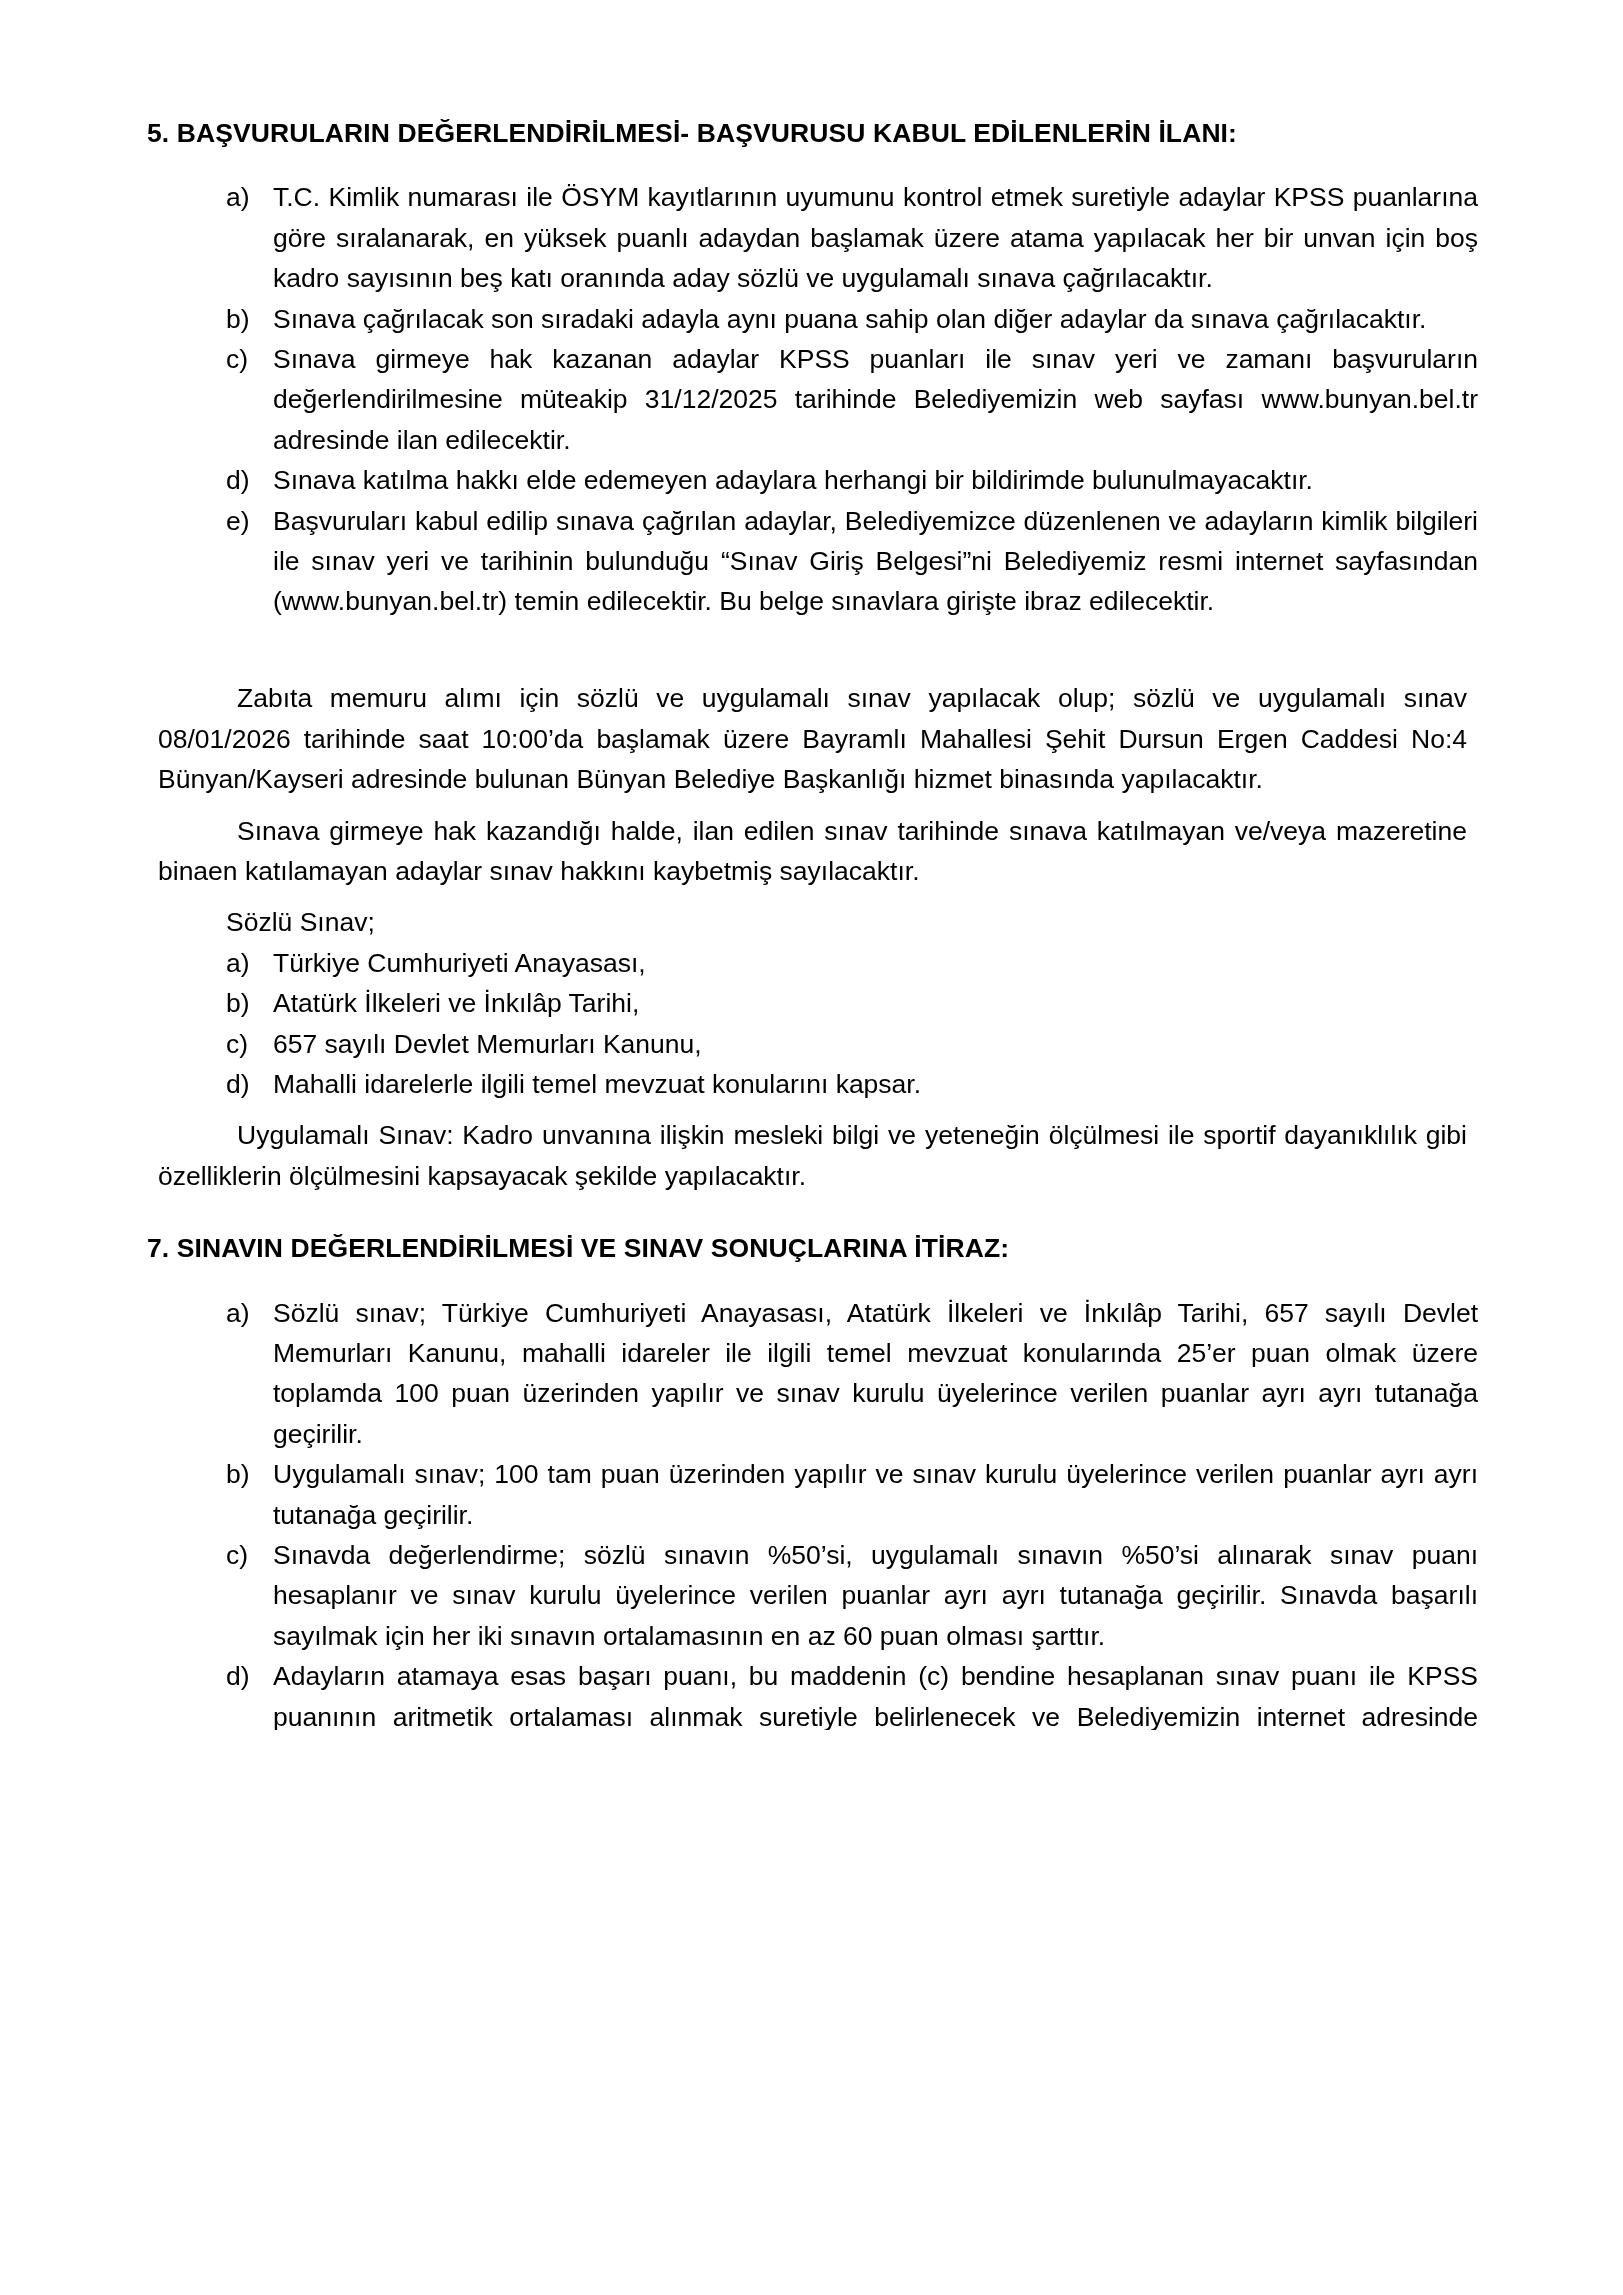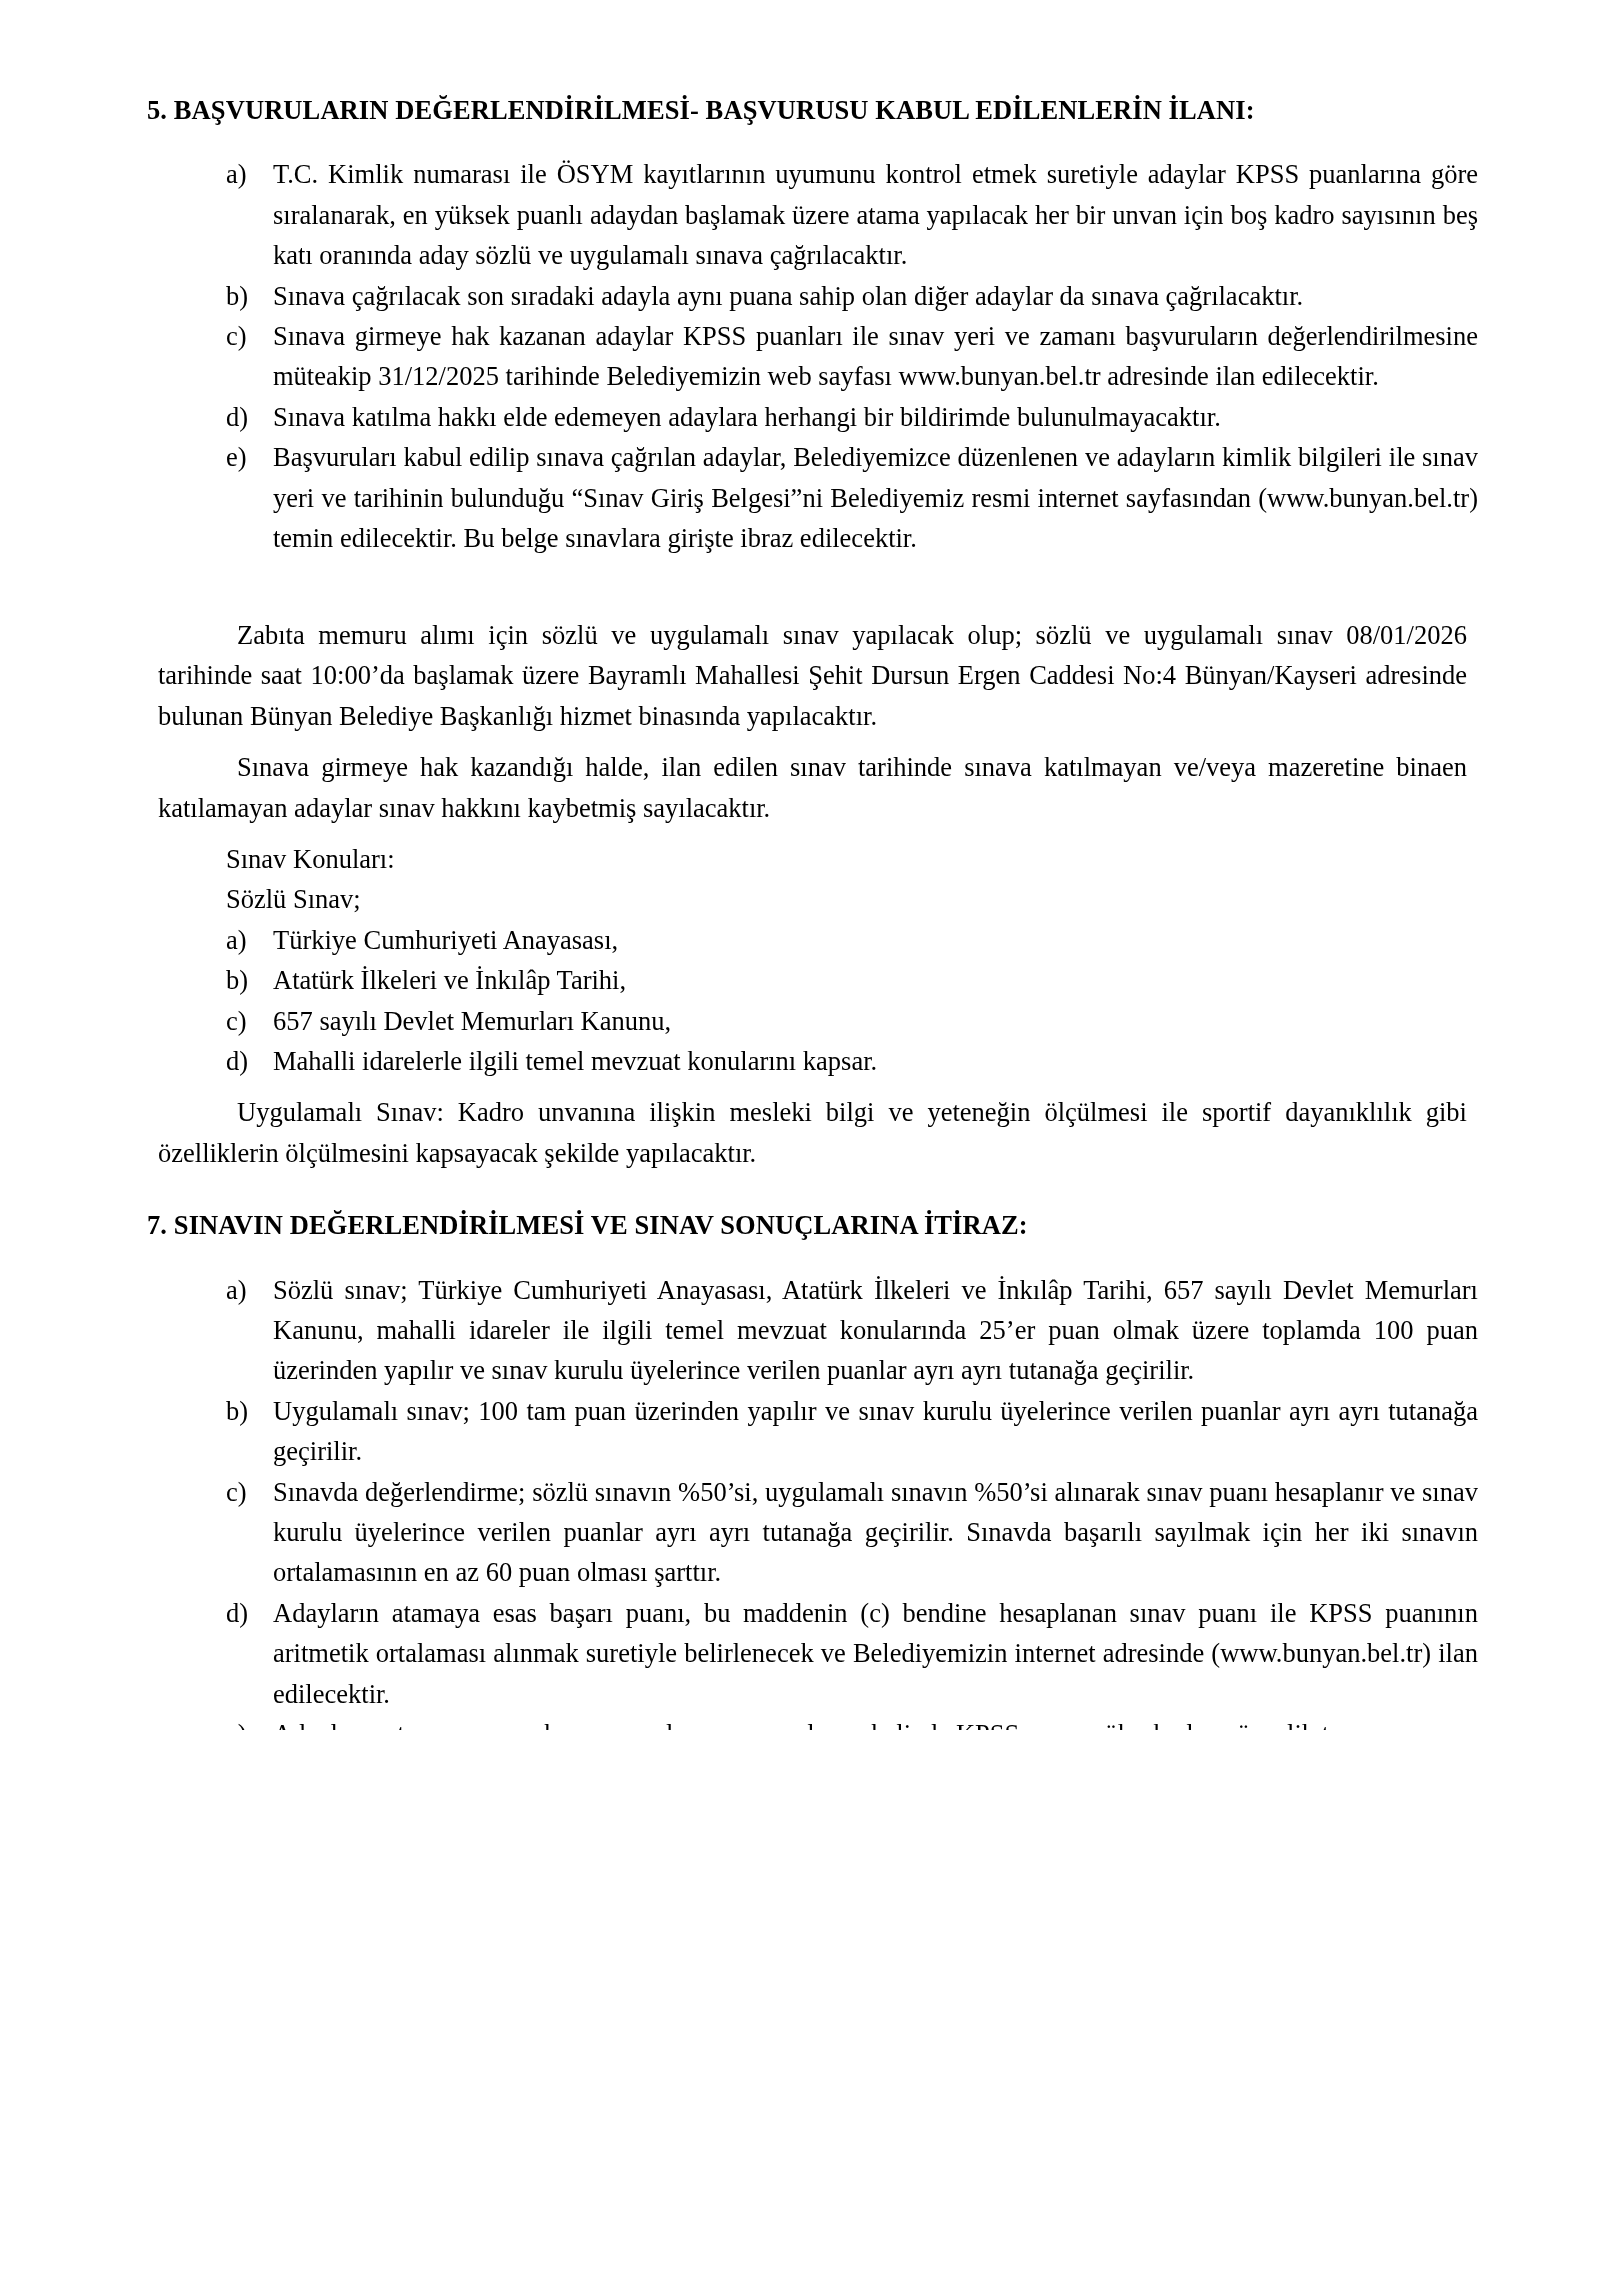--- a/index.html
+++ b/index.html
@@ -7,22 +7,22 @@
     margin: 0;
     padding: 0;
     background: #ffffff;
   }
   .page {
     width: 1623px;
     height: 1730px;
     background: #ffffff;
     position: relative;
     box-sizing: border-box;
-    padding: 91px 145px 79px 147px;
-    font-family: Liberation Serif, serif;
+    padding: 114px 145px 79px 147px;
+    font-family: Liberation Sans, sans-serif;
     color: #000000;
     overflow: hidden;
   }
   .doc-body {
     width: 100%;
     font-size: 26.5px;
     line-height: 1.52;
   }
 
   h2.section-heading {
@@ -108,21 +108,20 @@
       </li>
     </ol>
 
     <div class="gap-before-heading"></div>
 
     <div class="gap-after-heading"></div>
 
     <p class="body-para">Zabıta memuru alımı için sözlü ve uygulamalı sınav yapılacak olup; sözlü ve uygulamalı sınav 08/01/2026 tarihinde saat 10:00’da başlamak üzere Bayramlı Mahallesi Şehit Dursun Ergen Caddesi No:4 Bünyan/Kayseri adresinde bulunan Bünyan Belediye Başkanlığı hizmet binasında yapılacaktır.</p>
     <p class="body-para">Sınava girmeye hak kazandığı halde, ilan edilen sınav tarihinde sınava katılmayan ve/veya mazeretine binaen katılamayan adaylar sınav hakkını kaybetmiş sayılacaktır.</p>
 
-    <p class="plain-indent">Sınav Konuları:</p>
     <p class="plain-indent">Sözlü Sınav;</p>
 
     <ol class="lettered tight">
       <li>
         <span class="marker">a)</span>
         <span>Türkiye Cumhuriyeti Anayasası,</span>
       </li>
       <li>
         <span class="marker">b)</span>
         <span>Atatürk İlkeleri ve İnkılâp Tarihi,</span>

